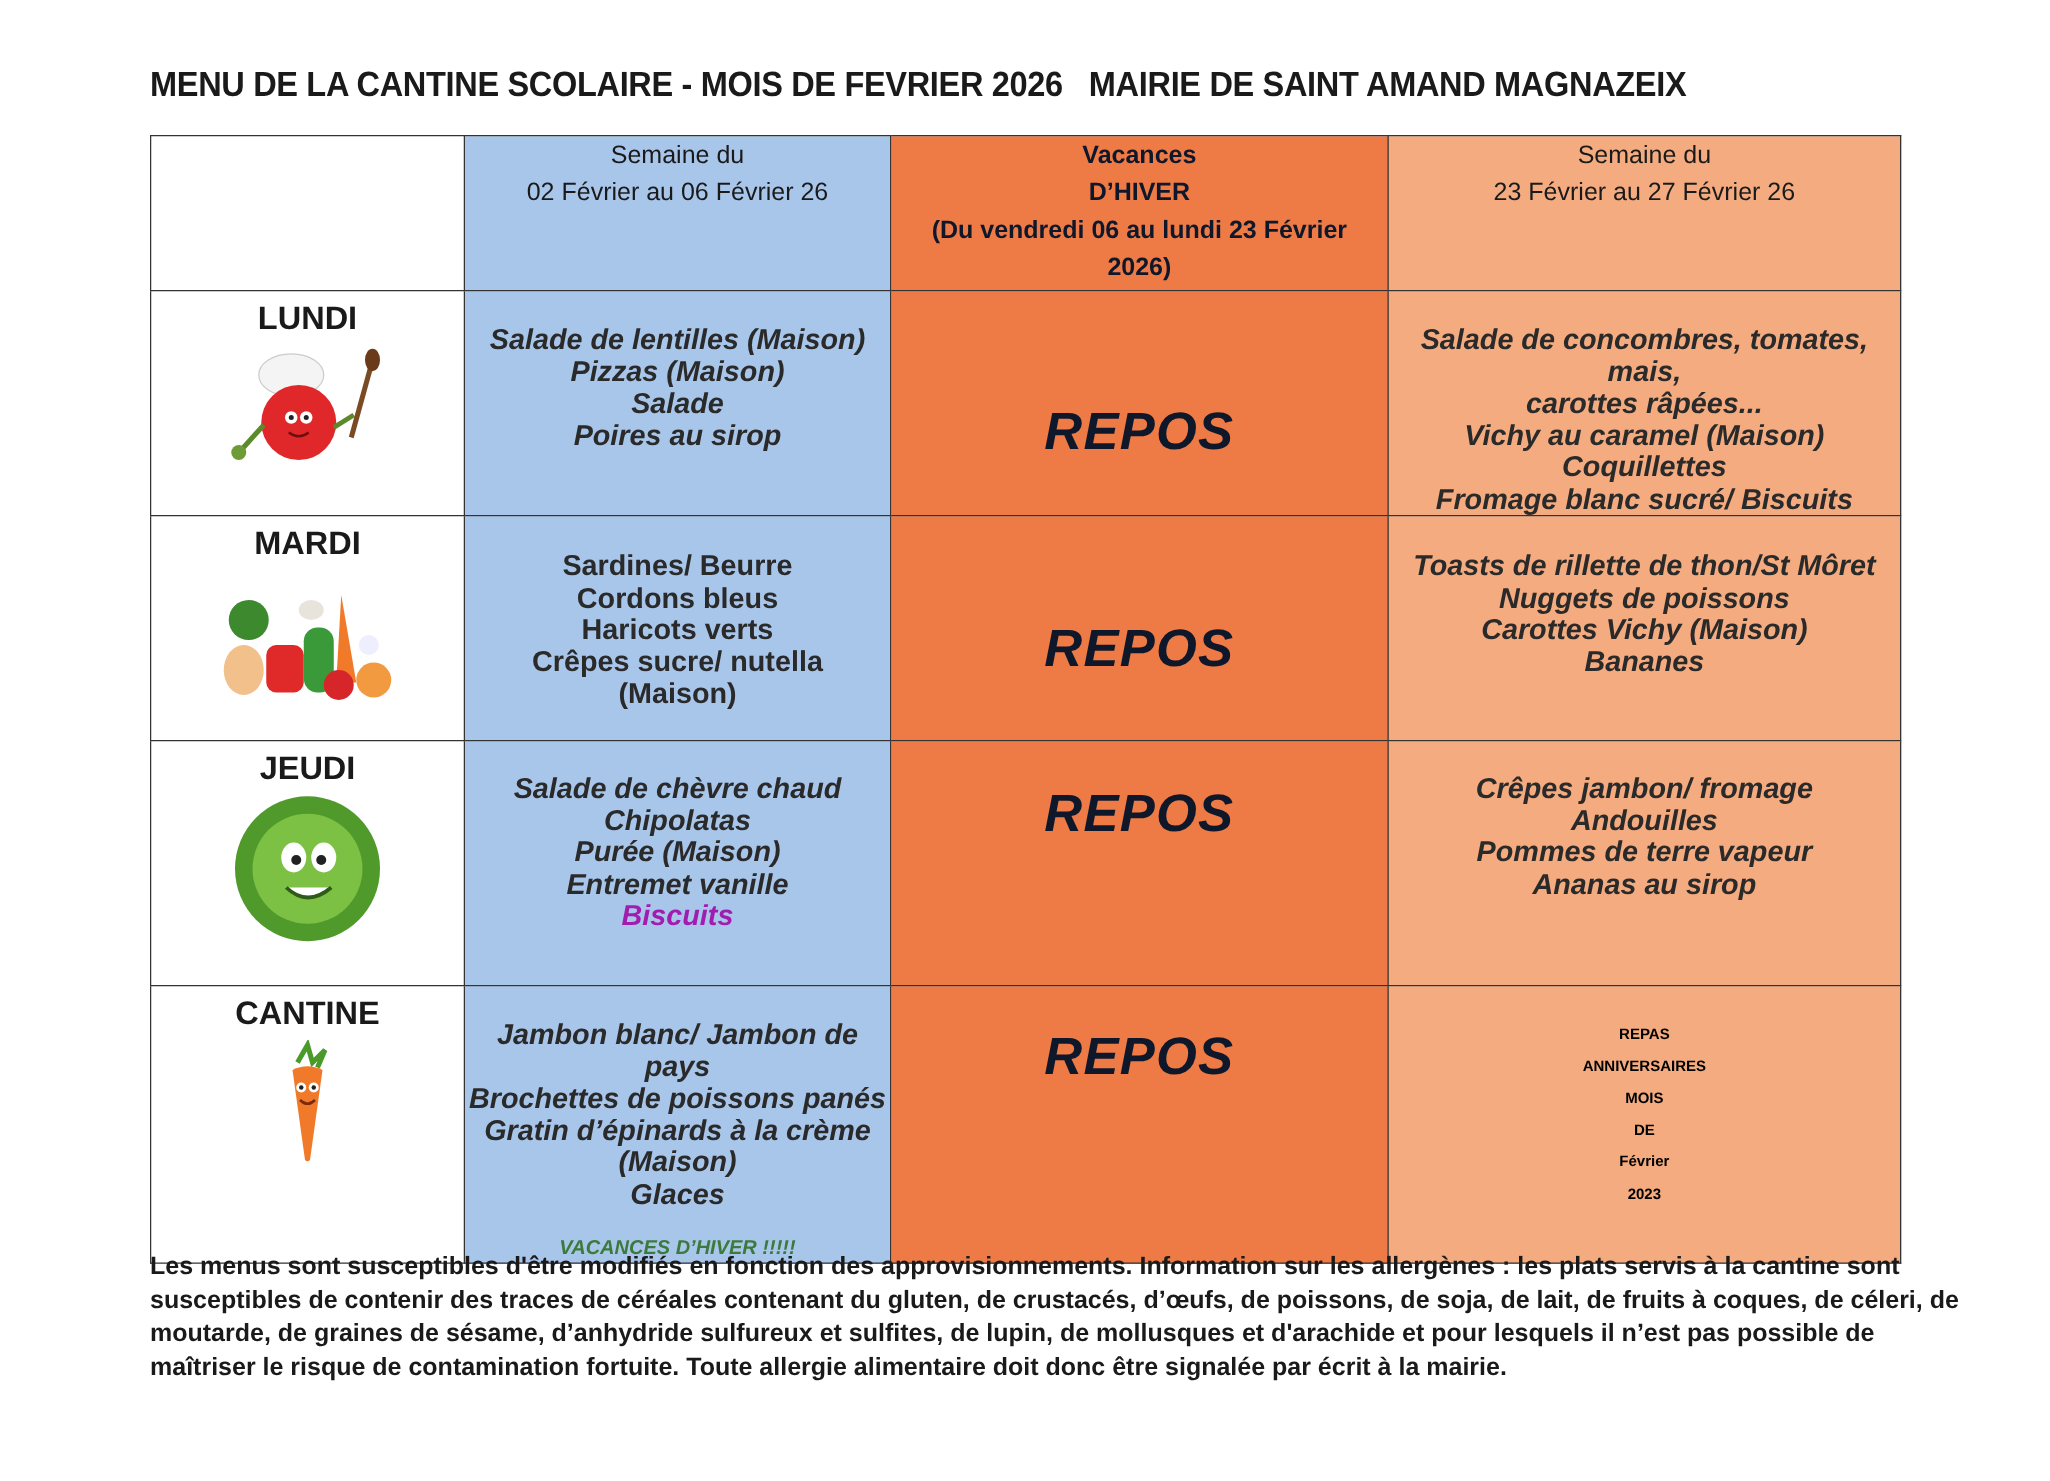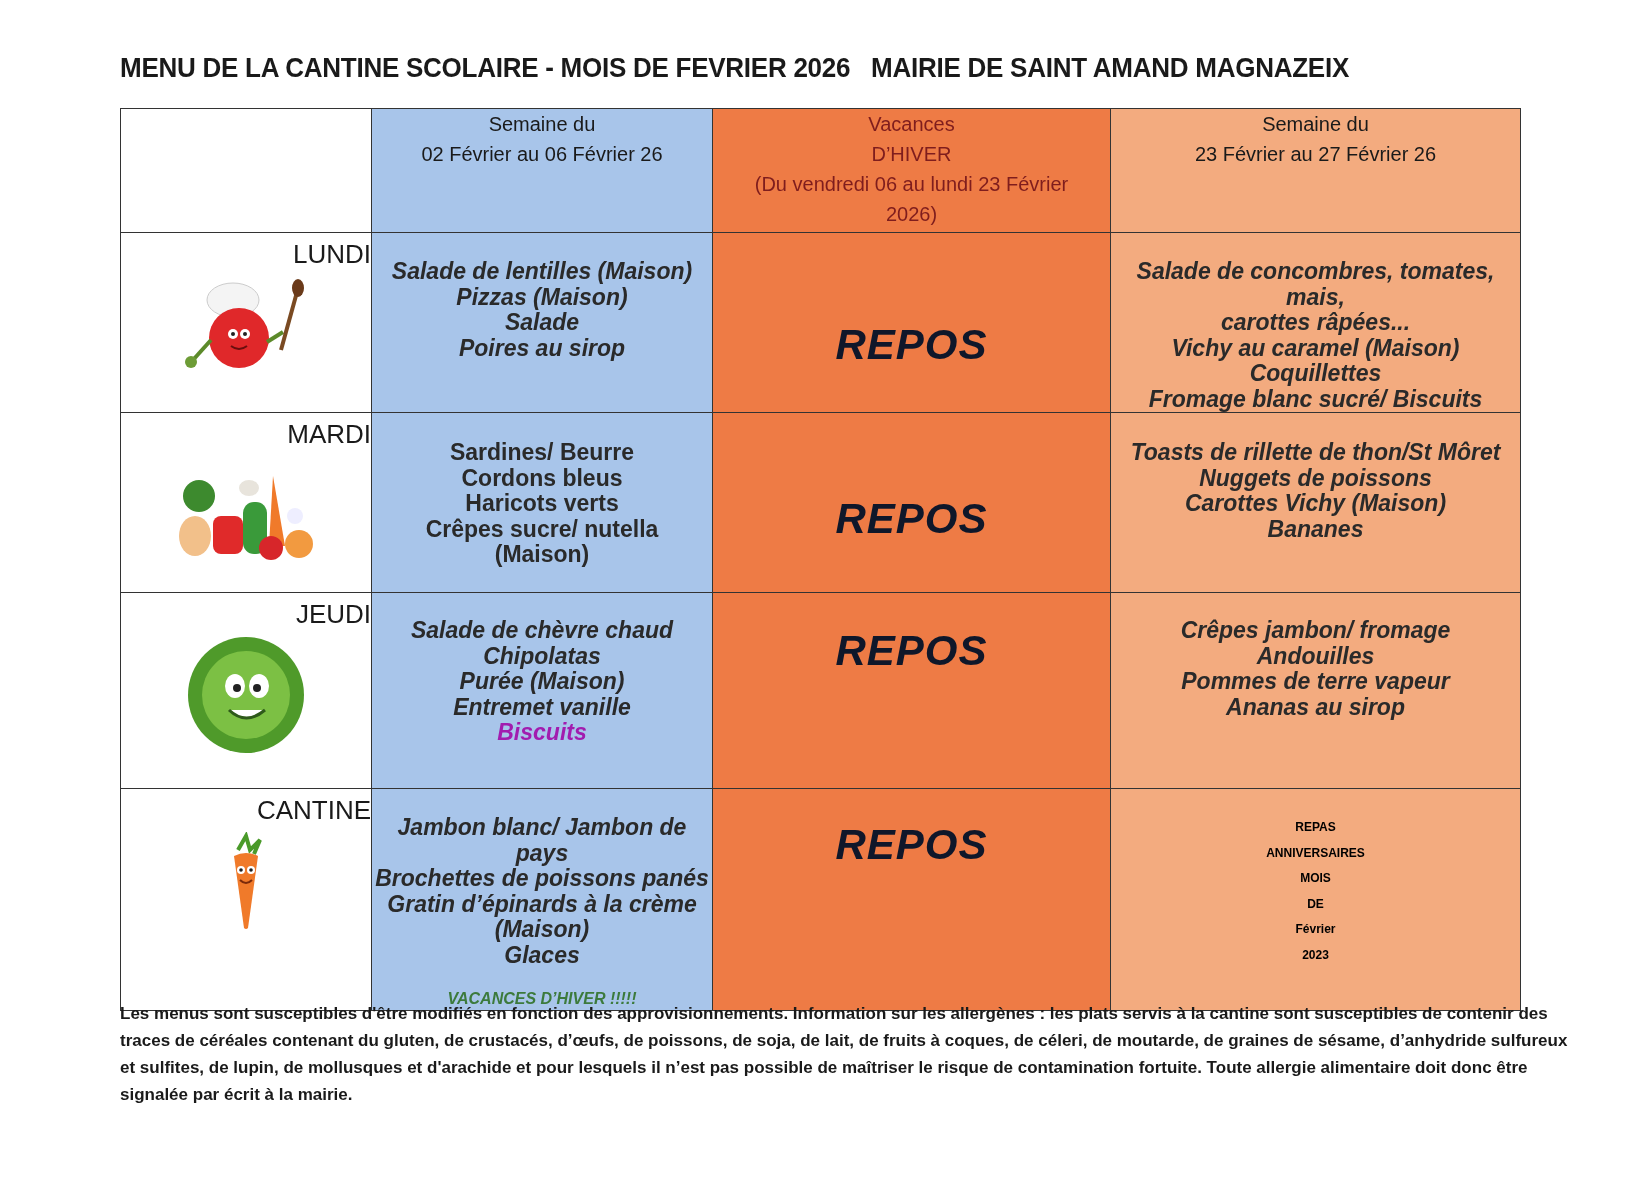--- a/index.html
+++ b/index.html
@@ -5,29 +5,29 @@
   html,body{margin:0;padding:0;background:#fff;}
   body{width:1640px;height:1185px;position:relative;overflow:hidden;font-family:"Liberation Sans",sans-serif;color:#1a1a1a;}
   .title{position:absolute;left:120px;top:52px;font-size:28px;font-weight:bold;letter-spacing:-0.3px;white-space:pre;transform:scaleX(0.93);transform-origin:left;}
   table.menu{position:absolute;left:120px;top:108px;width:1400px;border-collapse:collapse;table-layout:fixed;}
   table.menu td{border:1.5px solid #333;vertical-align:top;text-align:center;padding:0;}
   col.c0{width:251px;} col.c1{width:341px;} col.c2{width:398px;} col.c3{width:410px;}
   .blue{background:#a8c5ea;}
   .orange{background:#ee7b45;}
   .peach{background:#f3ab7f;}
   .hdr{font-weight:normal;font-size:20px;line-height:30px;padding-top:5px;}
-  .hdr.vac{font-weight:normal;color:#7f1d1d;}
+  .hdr.vac{font-weight:bold;color:#0f172a;}
   .hdr div{white-space:nowrap;}
-  .day{font-weight:normal;font-size:26px;padding-top:6px;text-align:right;}
+  .day{font-weight:bold;font-size:26px;padding-top:6px;}
   .dish{font-style:italic;font-weight:bold;font-size:23px;line-height:25.5px;color:#2a2a2a;}
   .dish.plain{font-style:normal;}
   .repos{color:#0f172a;font-style:italic;font-weight:bold;font-size:42px;letter-spacing:1px;}
   .green-note{color:#3c7a3c;font-style:italic;font-weight:bold;font-size:16px;}
   .birthday{color:#000000;font-weight:bold;font-size:12px;line-height:25.5px;}
-  .footer{position:absolute;left:120px;top:1000px;width:1460px;font-size:17px;font-weight:bold;line-height:27px;color:#1a1a1a;}
+  .footer{position:absolute;left:120px;top:1000px;width:1460px;font-size:20px;font-weight:bold;line-height:27px;color:#1a1a1a;}
   .ill{display:block;margin:0 auto;}
 </style>
 </head>
 <body>
 
 <div class="title">MENU DE LA CANTINE SCOLAIRE - MOIS DE FEVRIER 2026   MAIRIE DE SAINT AMAND MAGNAZEIX</div>
 
 <table class="menu">
   <colgroup>
       <col class="c0">

